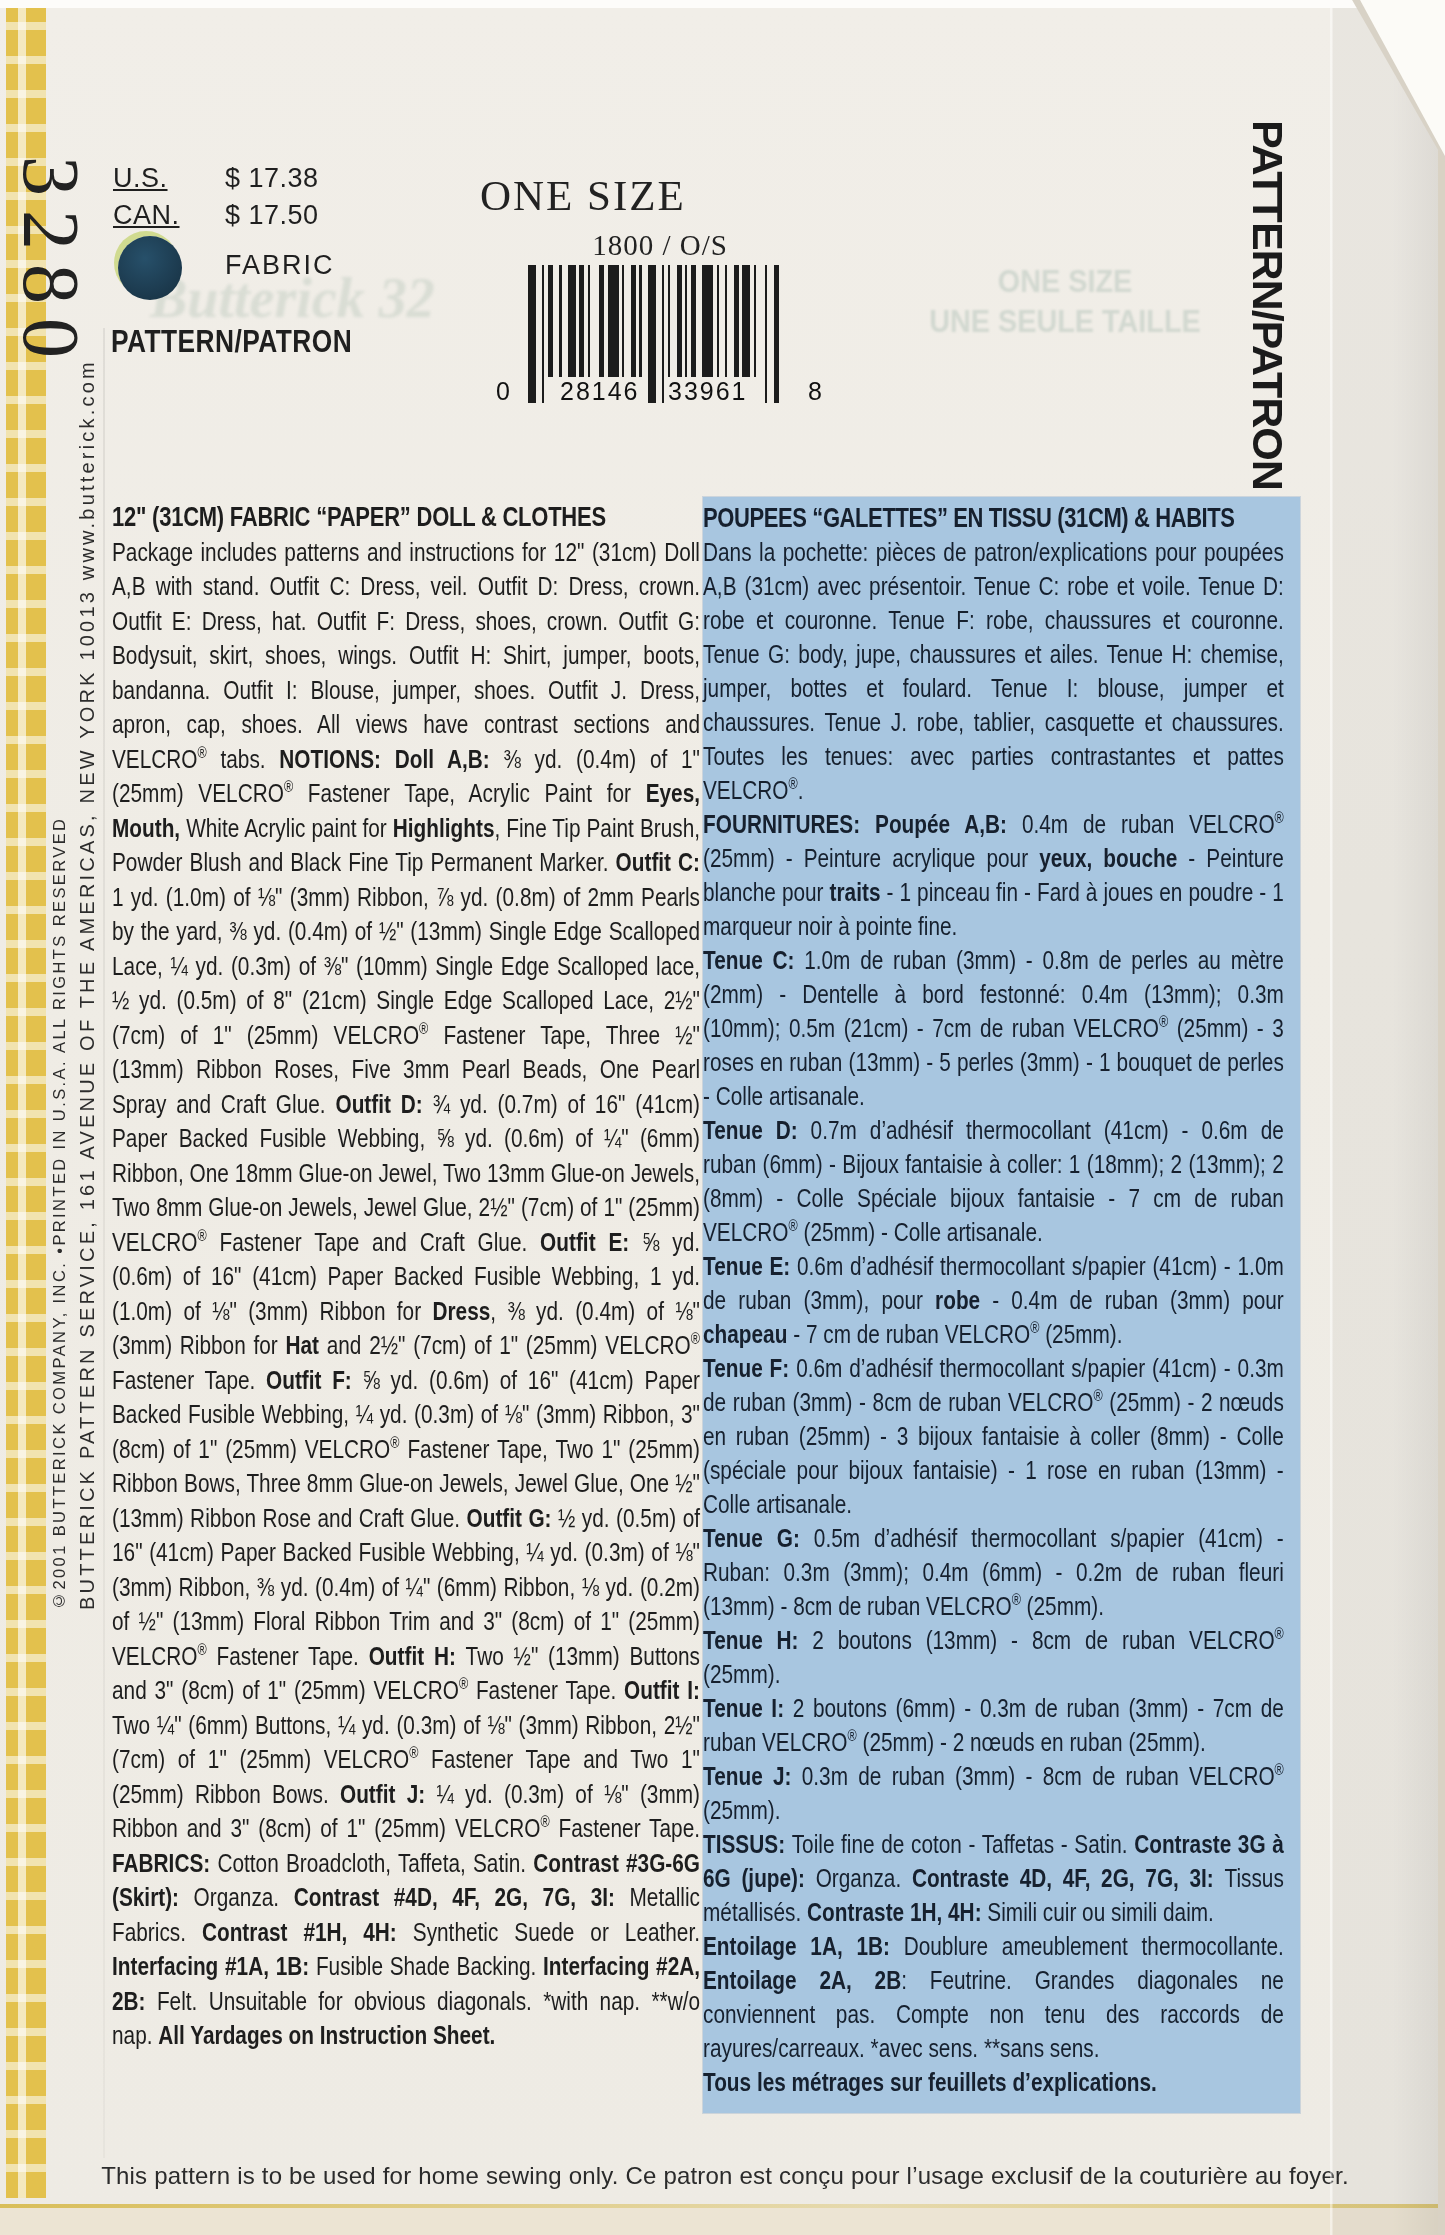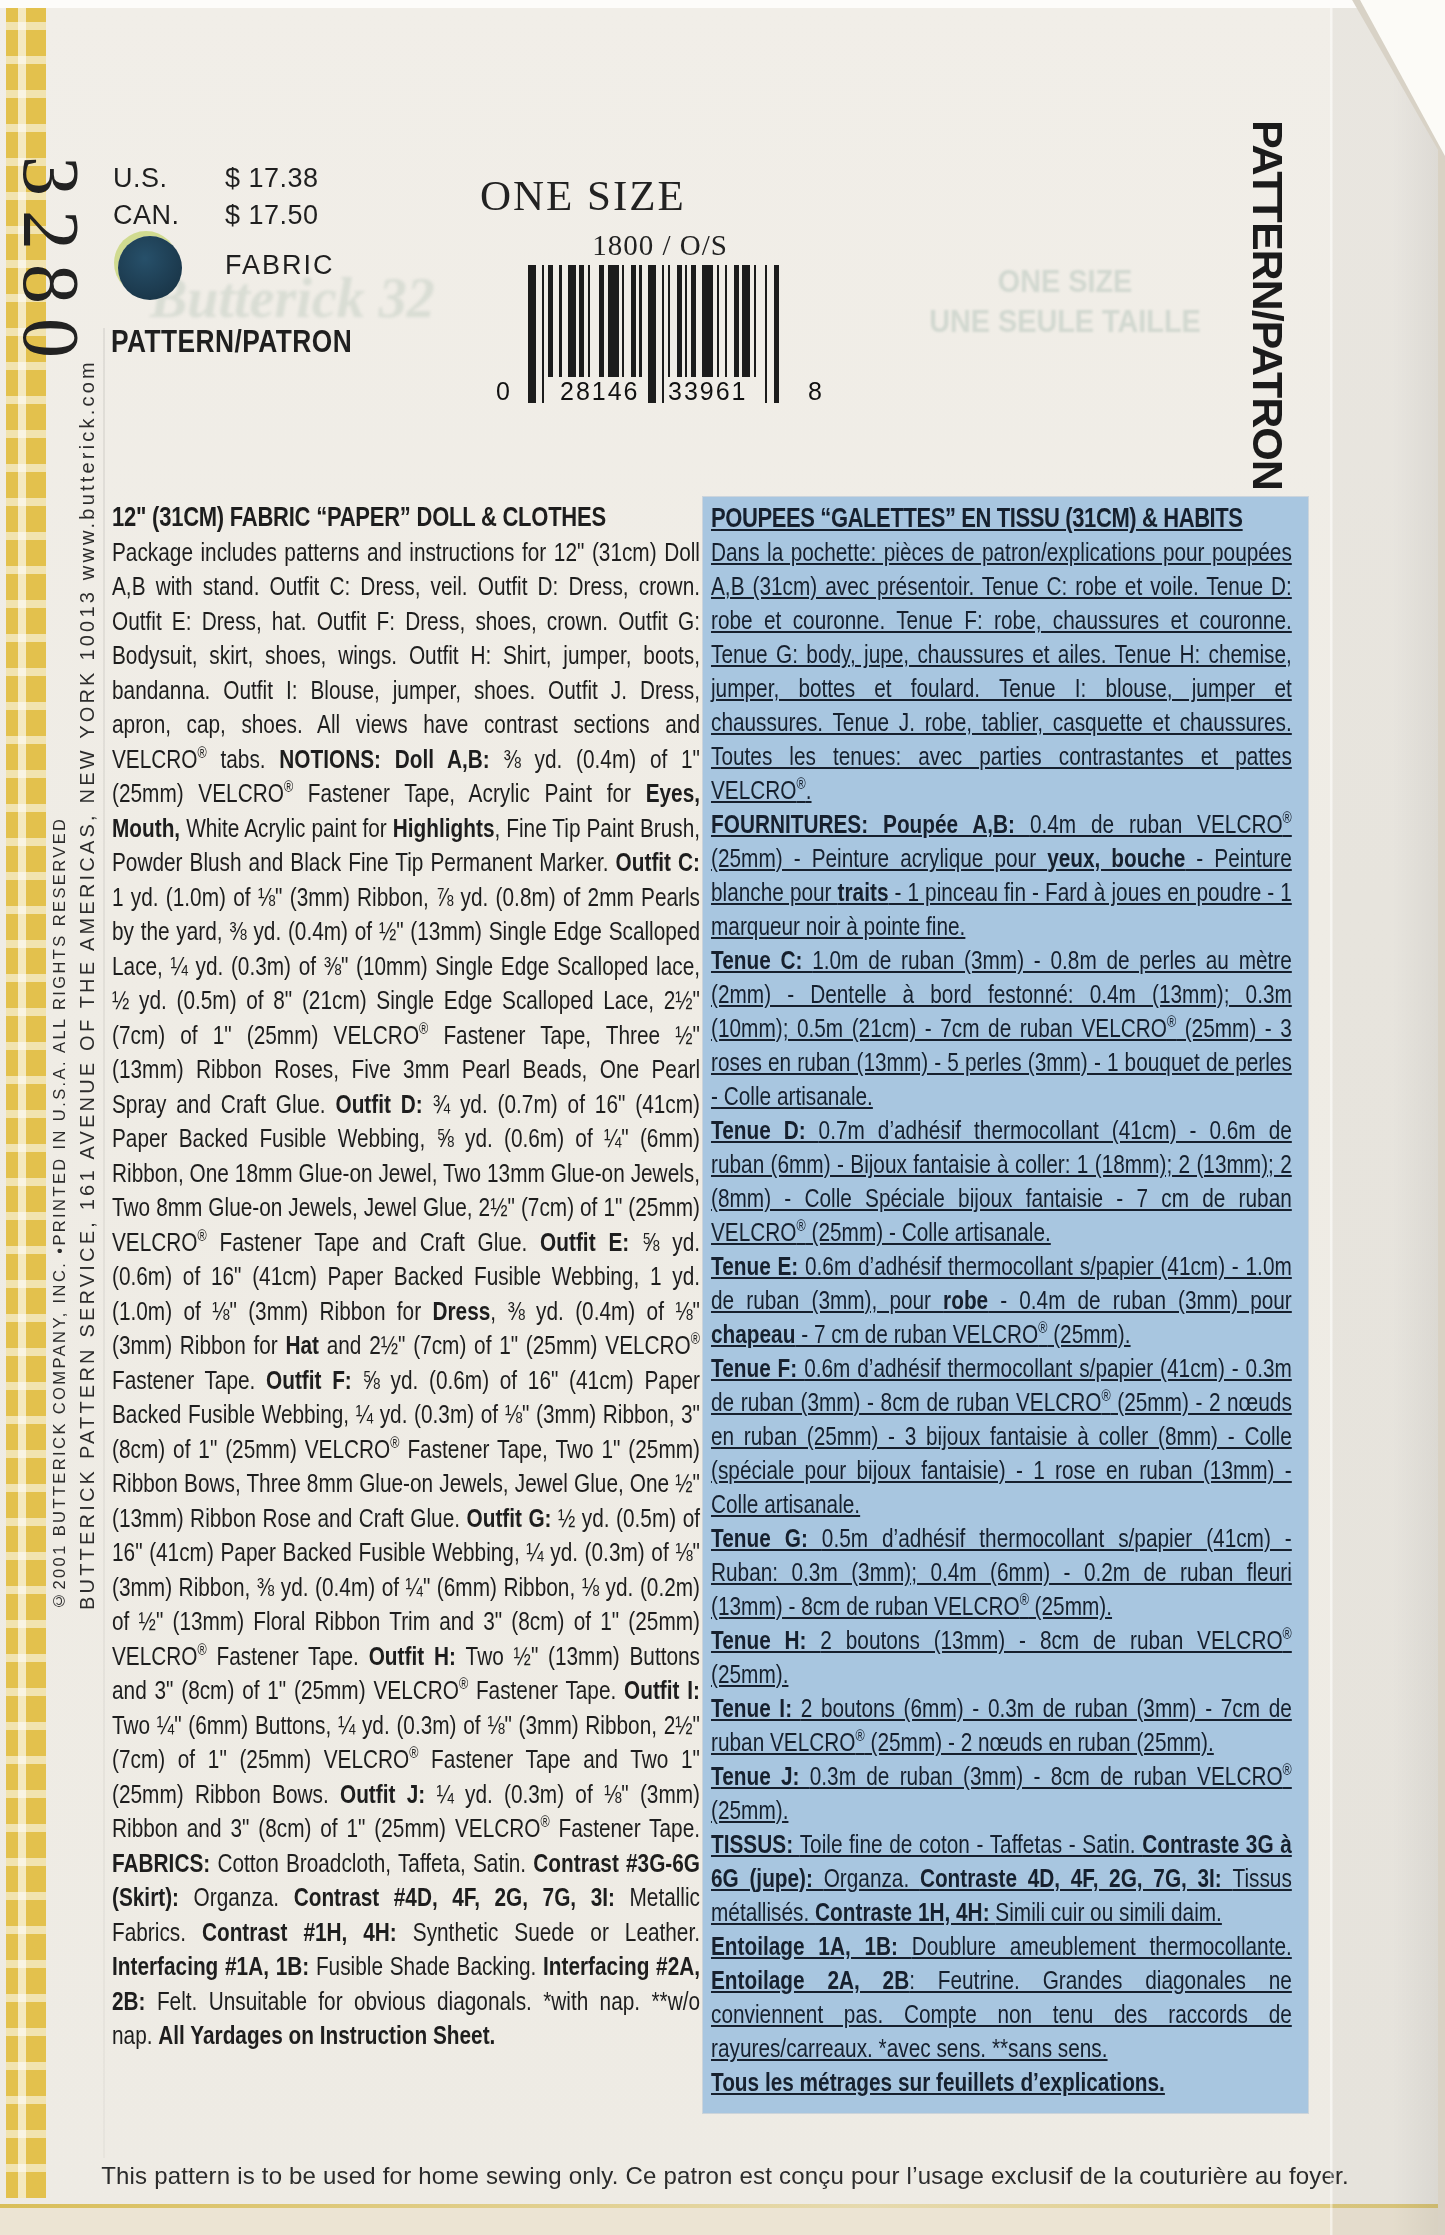--- a/index.html
+++ b/index.html
@@ -33,21 +33,21 @@
   .spine-number{position:absolute;left:22px;top:148px;height:290px;
     writing-mode:vertical-rl;font-family:"Liberation Serif",serif;font-size:80px;
     letter-spacing:14px;color:#222;line-height:58px;}
   .spine-line{position:absolute;writing-mode:vertical-rl;transform:rotate(180deg);
     color:#2c2c2c;white-space:nowrap;}
   .spine-address{left:76px;top:330px;height:1272px;font-size:20px;letter-spacing:3.2px;}
   .spine-copyright{left:50px;top:560px;height:1042px;font-size:16.5px;letter-spacing:2.4px;}
 
   
   .price-row{position:absolute;left:113px;display:flex;font-size:27px;letter-spacing:.5px;}
-  .price-row .lbl{width:112px;}
+  .price-row .lbl{width:112px;text-decoration:underline;}
   .row-us{top:155px;} .row-can{top:192px;}
   .color-dot{position:absolute;left:118px;top:228px;width:64px;height:64px;border-radius:50%;
     background:radial-gradient(circle at 42% 35%,#27506a,#1c3a4e 65%,#152f3d 100%);
     box-shadow:-4px -5px 0 rgba(182,204,72,.55);}
   .color-name{position:absolute;left:225px;top:242px;font-size:27px;letter-spacing:2px;}
   .pattern-patron{position:absolute;left:111px;top:316px;font-size:31px;font-weight:700;
     transform:scaleX(.85);transform-origin:left center;letter-spacing:.5px;}
   .one-size{position:absolute;left:480px;top:163px;width:360px;text-align:left;
     font-family:"Liberation Serif",serif;font-size:43px;letter-spacing:2px;color:#222;}
   .size-code{position:absolute;left:480px;top:221px;width:360px;text-align:center;
@@ -68,22 +68,22 @@
 
   
   .col{position:absolute;font-size:26px;line-height:34.5px;}
   .col-inner{transform:scaleX(.8);transform-origin:top left;}
   .col-title{font-weight:700;font-size:27.5px;letter-spacing:-.3px;white-space:nowrap;}
   .para{text-align:justify;}
   .b{font-weight:700;}
   sup.reg{font-size:60%;vertical-align:super;line-height:0;}
   .col-en{left:112px;top:492px;width:600px;color:#1d1d1d;}
   .col-en .col-inner{width:735px;}
-  .col-fr{left:703px;top:489px;width:597px;background:#a8c6e0;padding:4px 0 14px 8px;
-    box-shadow:0 0 0 1px rgba(140,170,200,.35);text-decoration:underline;}
+  .col-fr{left:703px;top:489px;width:597px;background:#a8c6e0;padding:4px 0 14px 0;
+    box-shadow:0 0 0 1px rgba(140,170,200,.35);}
   .col-fr .col-inner{width:726px;line-height:34px;}
   .col-fr,.col-fr .col-inner{color:#16202e;}
   .col-fr .col-title{letter-spacing:-.5px;}
 
   .footer-line{position:absolute;left:85px;top:2154px;width:1280px;text-align:center;
     font-size:24px;color:#2b2b2b;letter-spacing:.2px;}
 </style>
 </head>
 <body>
 

